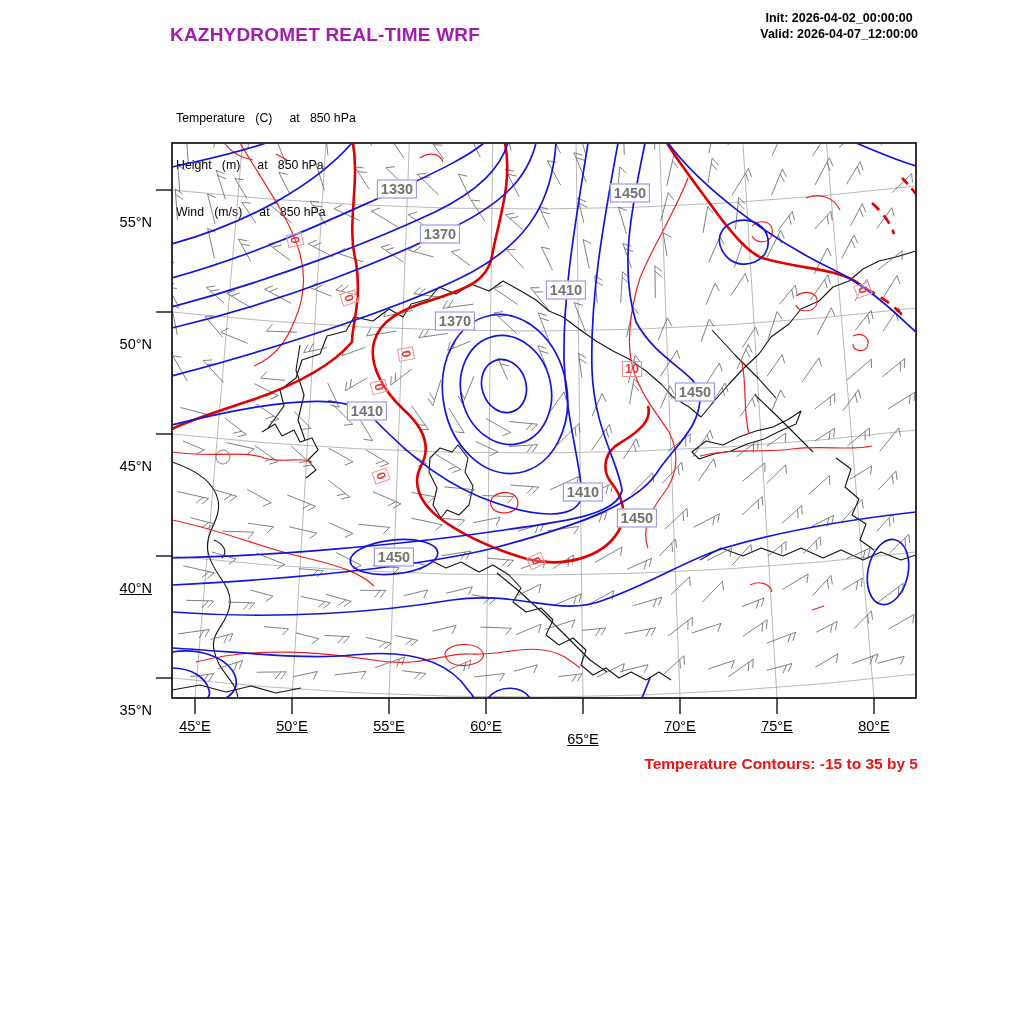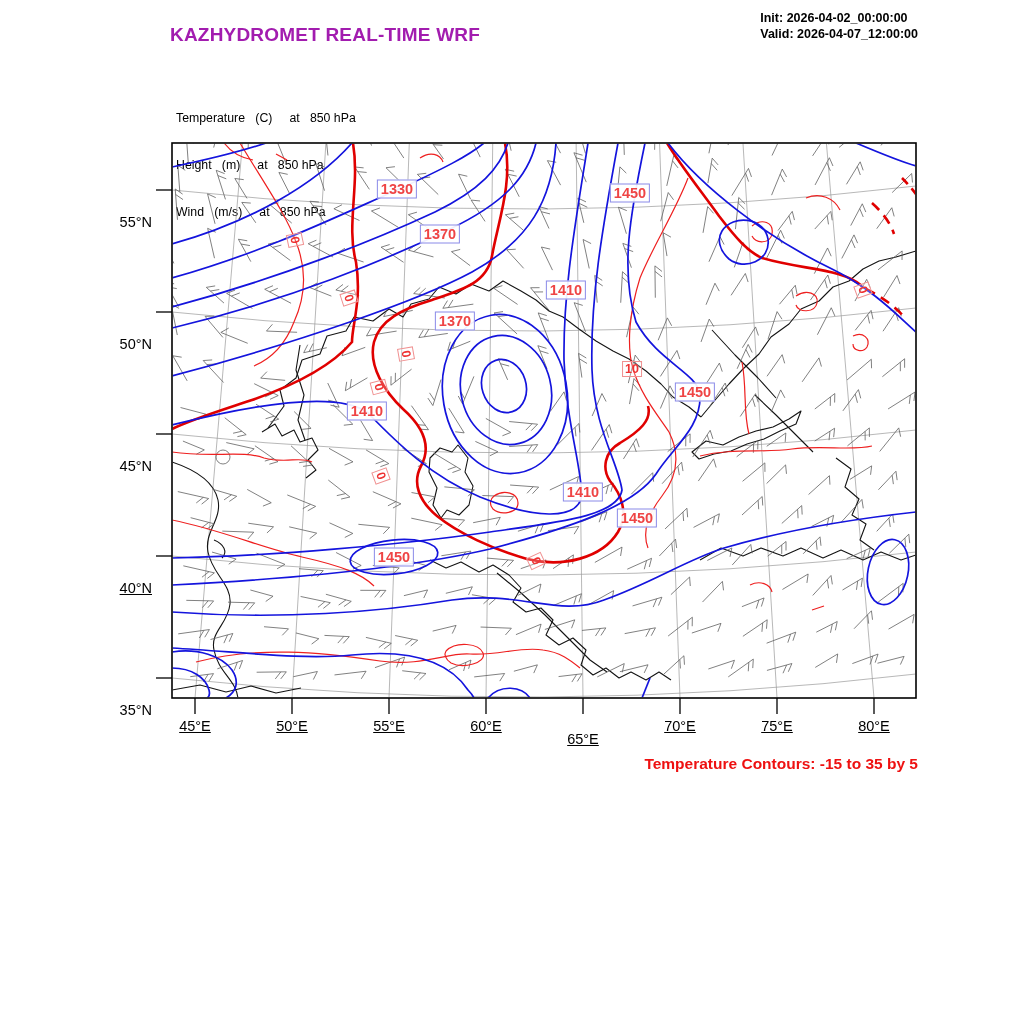--- a/index.html
+++ b/index.html
@@ -1,26 +1,26 @@
 <!DOCTYPE html>
 <html><head>
 <meta charset="utf-8">
 <style>
   html,body{margin:0;padding:0;background:#ffffff;}
   body{width:1024px;height:1024px;position:relative;font-family:"Liberation Sans",sans-serif;overflow:hidden;}
   .abs{position:absolute;}
   #title{left:170px;top:24px;font-size:19px;font-weight:bold;color:#a21caf;letter-spacing:.2px;}
-  #runinfo{right:106px;top:10px;text-align:left;font-size:12.5px;font-weight:bold;line-height:16px;color:#000;}
+  #runinfo{right:106px;top:10px;text-align:center;font-size:12.5px;font-weight:bold;line-height:16px;color:#000;}
   #legend{left:176px;top:80px;font-size:12.3px;line-height:15.6px;color:#000;white-space:pre;}
   #footer{right:106px;top:750px;text-align:right;font-size:15.5px;font-weight:bold;line-height:27px;}
   #footer .h{color:#1a1ae0;}
   #footer .t{color:#ee1111;text-align:right;}
   .latlab{width:60px;text-align:right;font-size:14.5px;color:#000;margin-top:33px;}
   .lonlab{width:64px;text-align:center;font-size:14.5px;color:#000;text-decoration:underline;}
-  .hlab{transform:translate(-50%,-50%);font-size:14.5px;font-weight:600;color:#ef4444;
+  .hlab{transform:translate(-50%,-50%);font-size:14.5px;font-weight:600;color:#737373;
         border:1px solid #8a8ae8;background:rgba(255,255,255,.93);padding:0 3px;line-height:17px;white-space:nowrap;}
   .tlab{transform:translate(-50%,-50%) rotate(var(--r));font-size:12.5px;font-weight:600;color:#ee3333;
         border:1px solid #f09090;background:rgba(255,255,255,.25);padding:0 2px;line-height:14px;white-space:nowrap;}
   svg{position:absolute;left:0;top:0;}
 </style>
 </head>
 <body>
 
 <div id="title" class="abs">KAZHYDROMET REAL-TIME WRF</div>
 

